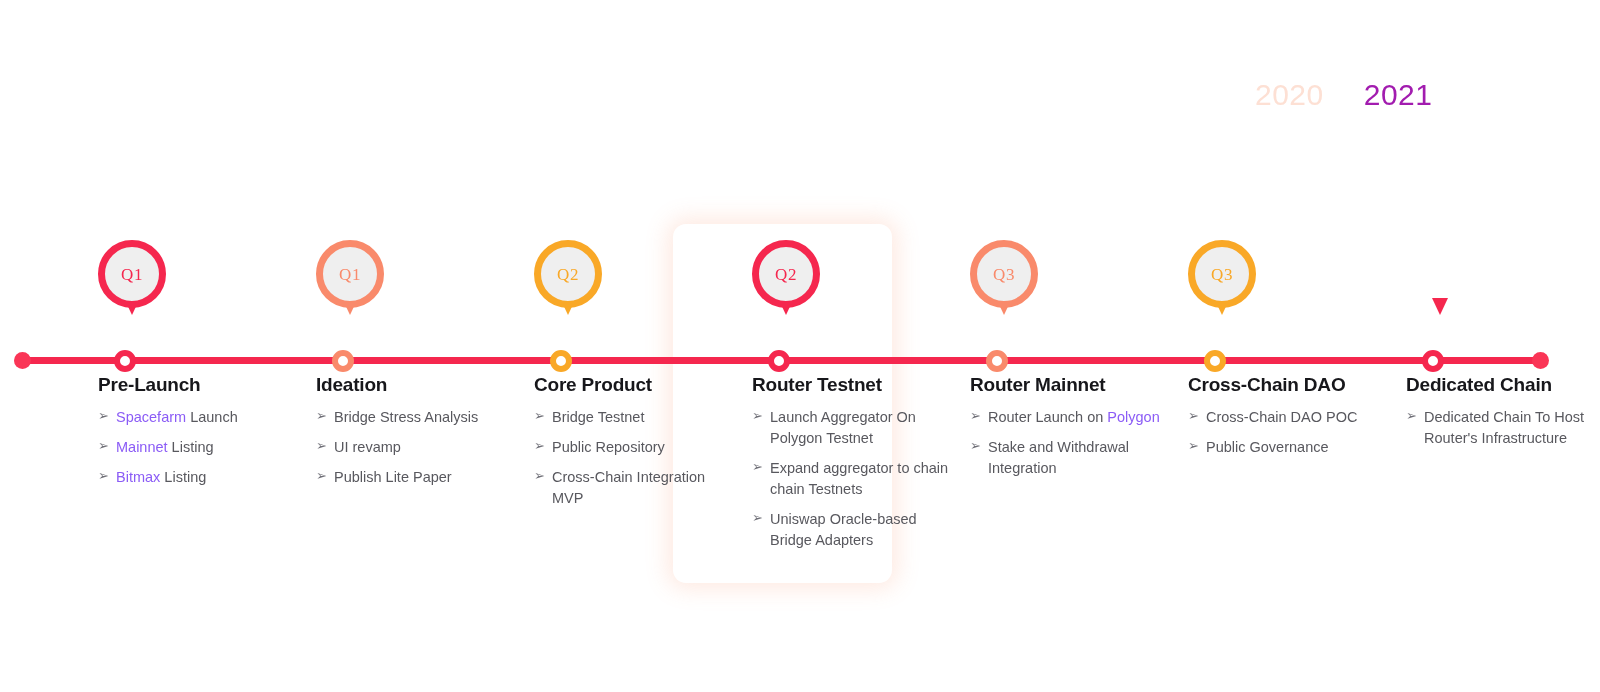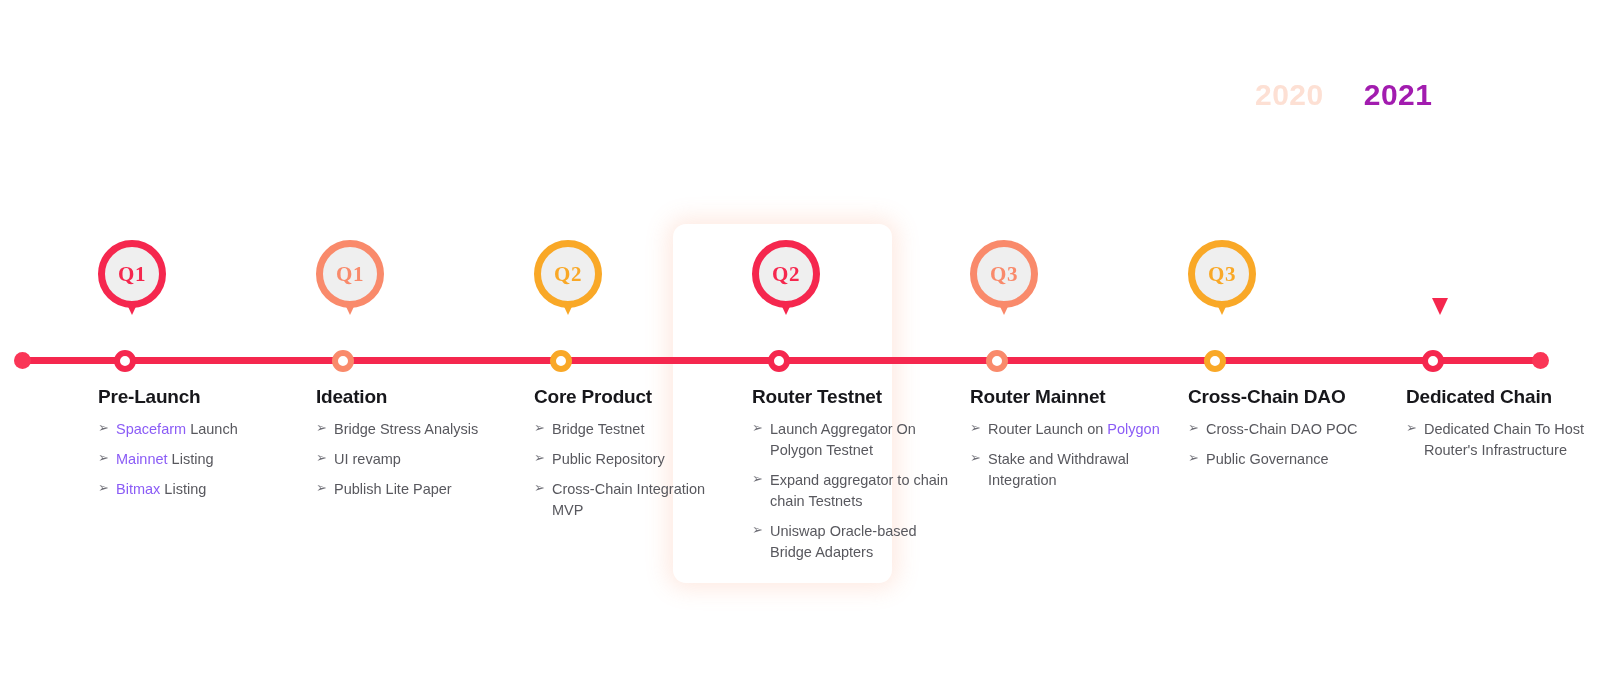--- a/index.html
+++ b/index.html
@@ -22,21 +22,21 @@
     position: absolute;
     top: 80px;
     left: 1255px;
     display: flex;
     align-items: baseline;
     gap: 40px;
   }
   .year {
     font-family: "Liberation Sans", sans-serif;
     font-size: 30px;
-    font-weight: bold;
+    font-weight: normal;
     letter-spacing: 0.5px;
     line-height: 1;
     cursor: pointer;
     user-select: none;
   }
   .year.inactive { color: #fde0d4; }
   .year.active   { color: #a21caf; }
 
   
   .highlight-card {
@@ -105,22 +105,22 @@
     border-radius: 50%;
     border: 7px solid var(--accent);
     background: #efefef;
     box-sizing: border-box;
     display: flex;
     align-items: center;
     justify-content: center;
   }
   .pin-label {
     font-family: "Liberation Serif", serif;
-    font-size: 21px;
-    font-weight: bold;
+    font-size: 17px;
+    font-weight: normal;
     color: var(--accent);
     line-height: 1;
     letter-spacing: 0.5px;
     text-align: center;
   }
   .pin-tail {
     position: absolute;
     left: 26px;
     top: 58px;
     width: 0;
@@ -148,21 +148,21 @@
     position: absolute;
     top: 134px;
     width: 200px;
   }
   .col-title {
     font-family: "Liberation Sans", sans-serif;
     font-size: 19px;
     font-weight: bold;
     color: #17171b;
     letter-spacing: -0.2px;
-    margin: 12px 0 11px 0;
+    margin: 0 0 11px 0;
     white-space: nowrap;
   }
   .items { margin: 0; padding: 0; list-style: none; }
   .item {
     display: flex;
     align-items: flex-start;
     margin-bottom: 9px;
     font-size: 14.5px;
     line-height: 1.45;
     color: #58585e;

